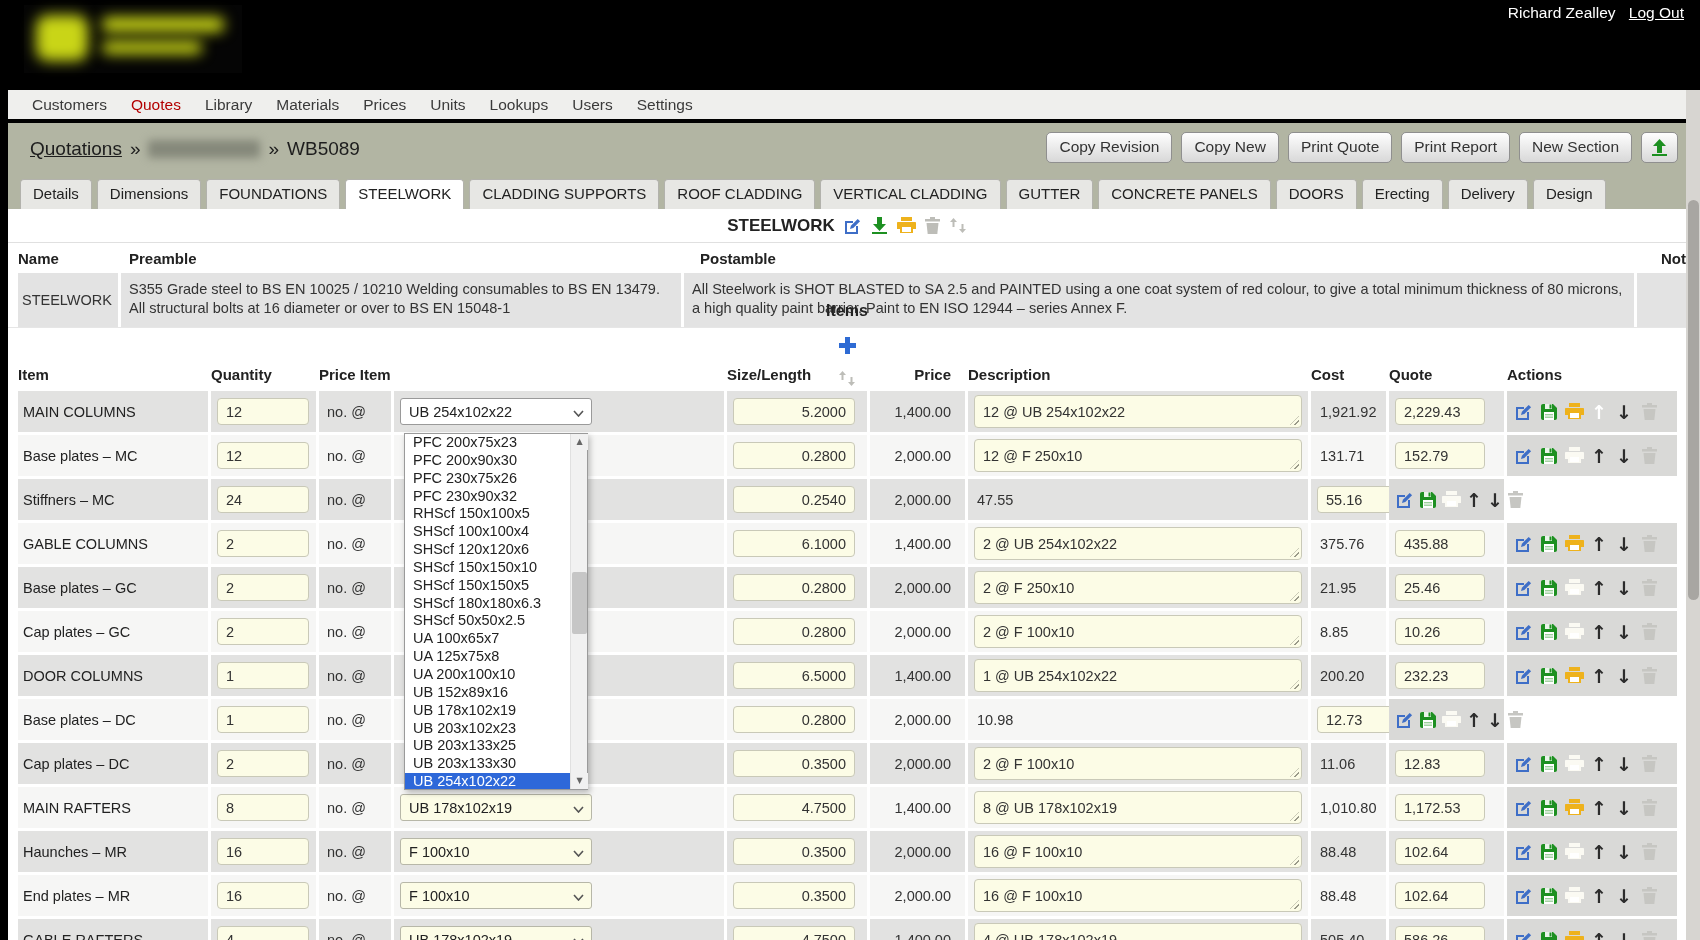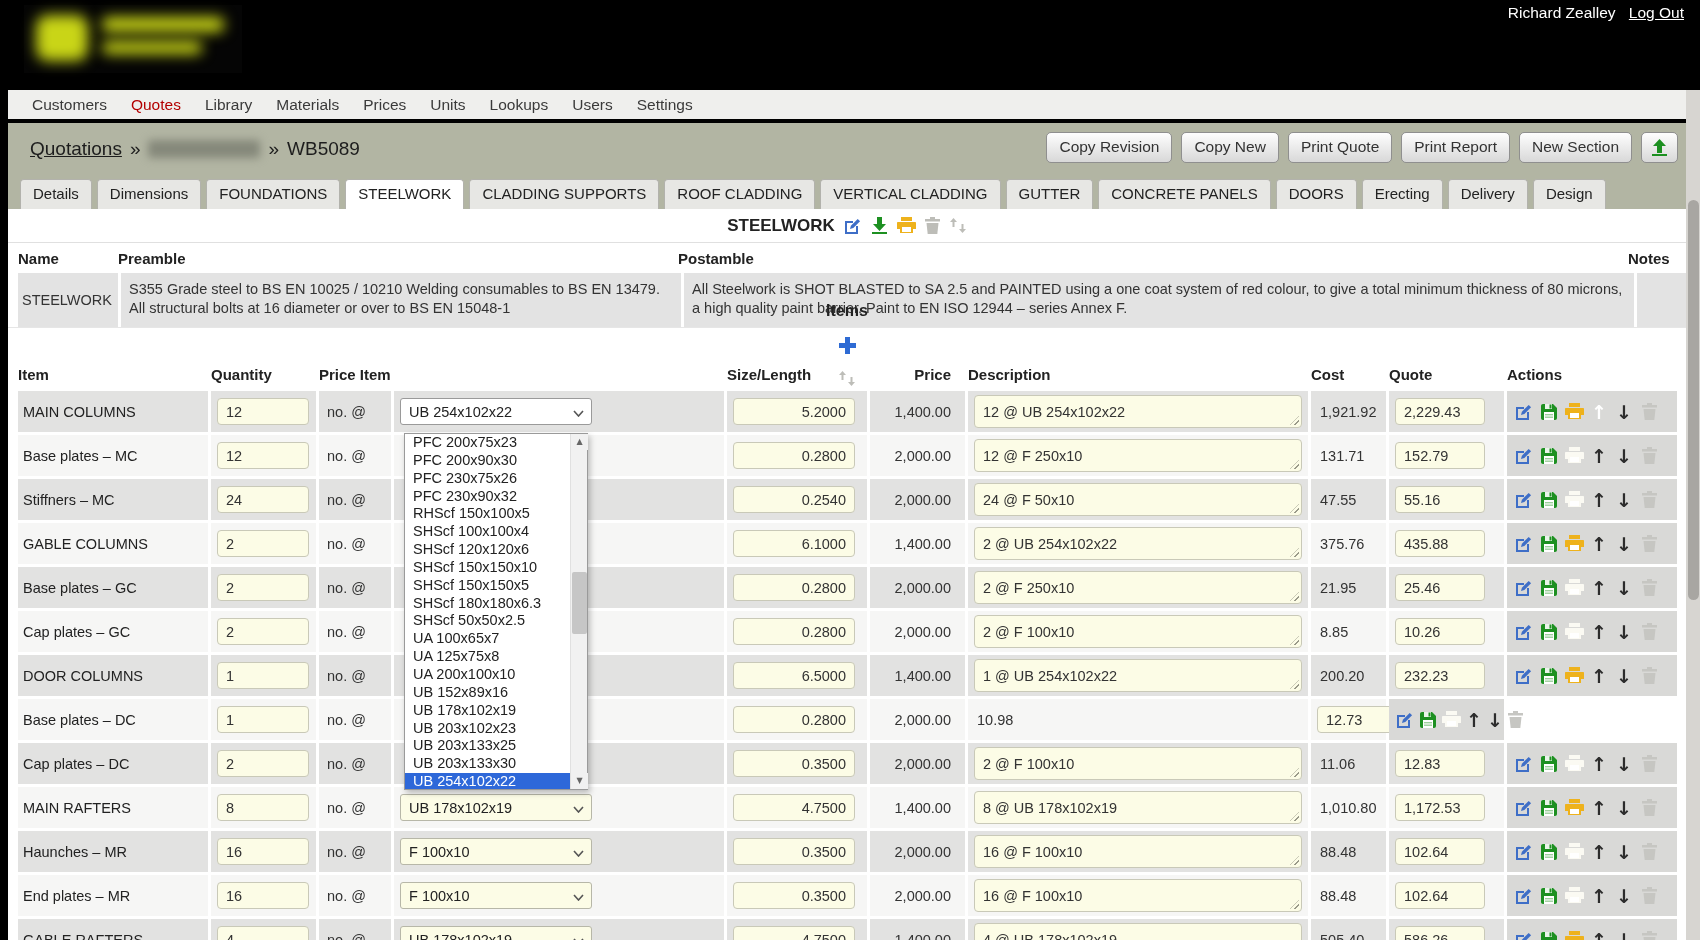--- a/index.html
+++ b/index.html
@@ -35,21 +35,21 @@
   .tab { background:#e7e7e4; border:1px solid #b2b2ac; border-bottom:none; border-radius:4px 4px 0 0;
          padding:5px 12px 7px; font-size:15px; color:#222; white-space:nowrap; cursor:pointer; }
   .tab.active { background:#fff; }
   
   .content { margin:0 14px 0 8px; background:#fff; height:731px; position:relative; overflow:hidden; }
   .section-title { height:34px; display:flex; align-items:center; justify-content:center; gap:6px;
                    font-size:17px; font-weight:bold; color:#222; border-bottom:1px solid #e0e0e0; }
   .section-title .ic { display:inline-flex; margin-left:3px; cursor:pointer; }
   
   .meta { padding:0 4px 0 10px; }
-  .meta-header { display:grid; grid-template-columns:100px 560px 950px 52px; column-gap:0;
+  .meta-header { display:grid; grid-template-columns:100px 560px 950px 52px; column-gap:11px;
                  height:30px; align-items:center; font-weight:bold; font-size:15px; color:#222; }
   .meta-row { display:grid; grid-template-columns:100px 560px 950px 52px; column-gap:3px; }
   .meta-row > div { background:#e3e3e3; font-size:14.5px; color:#333; padding:7px 8px; line-height:19px; min-height:54px; }
   .meta-row .mname { display:flex; align-items:center; padding-left:4px; }
   .items-title { height:32px; display:flex; align-items:center; justify-content:center; gap:16px;
                  font-size:16px; font-weight:bold; color:#222; border-top:1px solid #e6e6e6;flex-direction:column; }
   .items-title .ic { display:inline-flex; cursor:pointer; }
   
   .grid-cols { display:grid; grid-template-columns:190px 105px 72px 330px 140px 95px 340px 75px 115px 170px; column-gap:3px; }
   .items-header { padding:0 4px 2px 10px; height:32px; align-items:center; font-weight:bold; font-size:15px; color:#222; }
@@ -389,23 +389,20 @@
             <span></span>
             <span><svg width="11" height="7" viewBox="0 0 11 7">
                 <path d="M1 1l4.5 5L10 1" stroke="#555" stroke-width="1.6" fill="none"></path>
               </svg></span>
           </div>
         </div>
         <div class="c-size">
           <input class="inp w-size" value="0.2540" style="">
         </div>
         <div class="c-price">2,000.00</div>
-        <div class="c-desc">
-          <div class="desc-box">24 @ F 50x10<span class="grip"></span></div>
-        </div>
         <div class="c-cost">47.55</div>
         <div class="c-quote">
           <input class="inp w-quote" value="55.16" style="">
         </div>
         <div class="c-actions">
           <span class="act">
             <svg width="18" height="18" viewBox="0 0 18 18">
               <path d="M1 4h8v2H3v9h9v-6h2v8H1z" fill="#3e6ec7"></path>
               <path d="M6 12l.9-3.3L13.7 1.9l2.4 2.4-6.8 6.8z" fill="#3e6ec7"></path>
             </svg>

